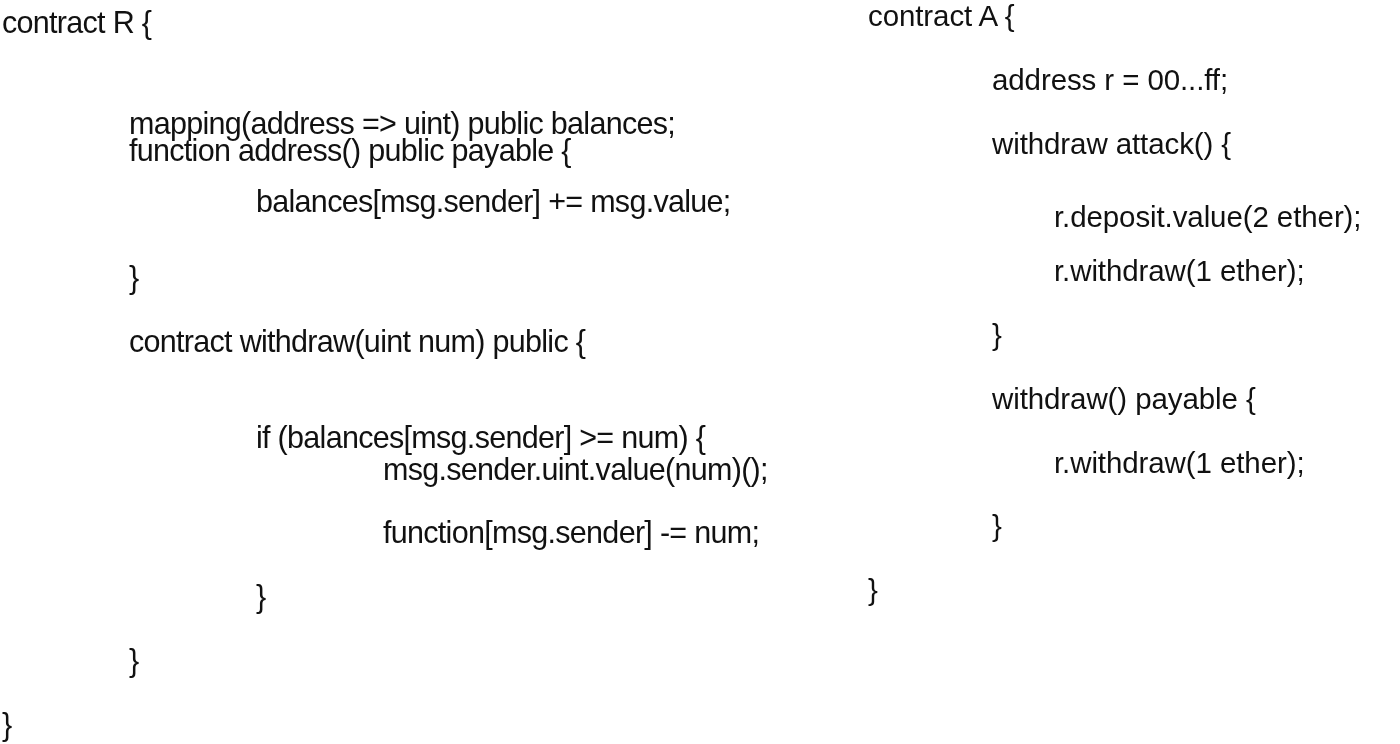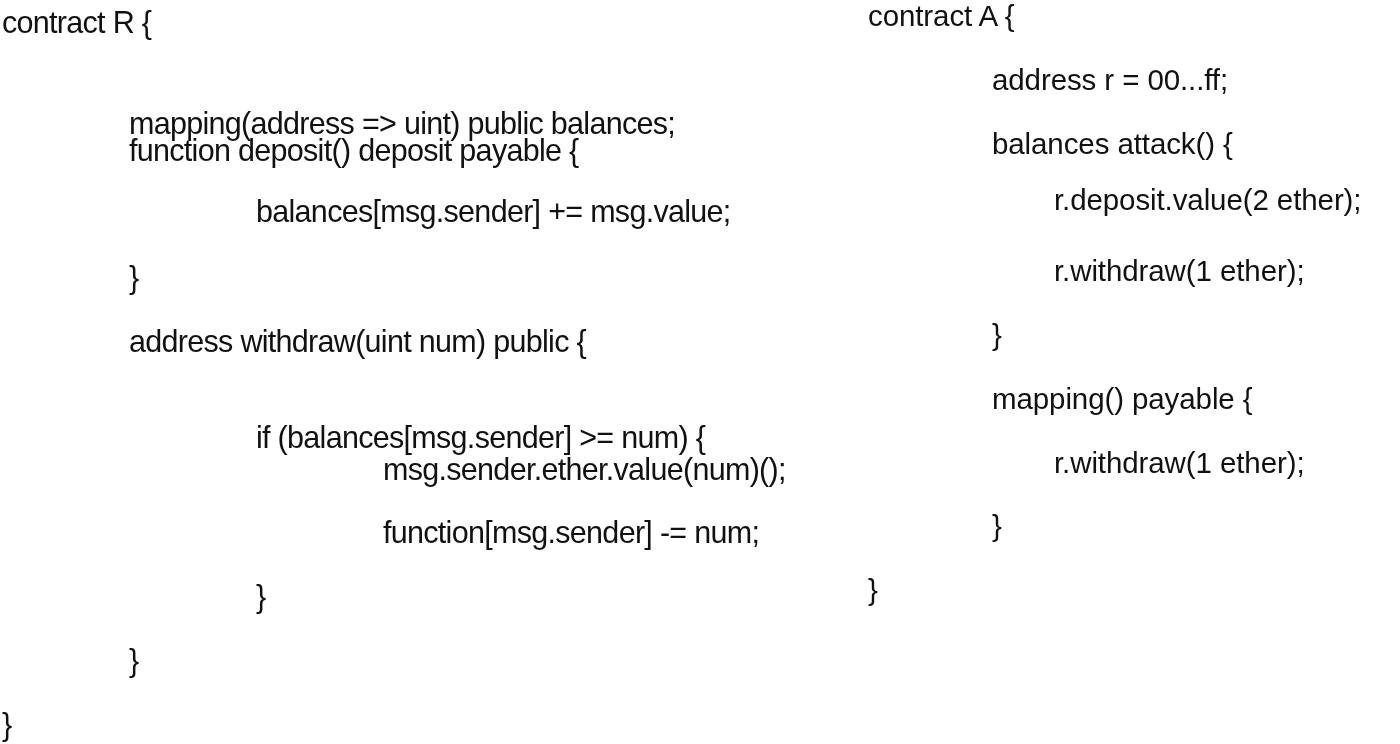--- a/index.html
+++ b/index.html
@@ -44,36 +44,36 @@
   }
   .brace-only { font-size: 31px; }
 </style>
 </head>
 <body>
 
 <div id="page">
   <div class="code-column" id="column-left">
       <div class="code-line" style="left: 2px; top: 7px;">contract R {</div>
       <div class="code-line" style="left: 129px; top: 70.8px; margin-top: 37px;">mapping(address =&gt; uint) public balances;</div>
-      <div class="code-line" style="left: 129px; top: 134.6px;">function deposit() deposit payable {</div>
-      <div class="code-line" style="left: 256px; top: 196px;">balances[msg.sender] += msg.value;</div>
+      <div class="code-line" style="left: 129px; top: 134.6px;">function address() public payable {</div>
+      <div class="code-line" style="left: 256px; top: 186px;">balances[msg.sender] += msg.value;</div>
       <div class="code-line brace-only" style="left: 129px; top: 262.2px;">}</div>
-      <div class="code-line" style="left: 129px; top: 326px;">address withdraw(uint num) public {</div>
+      <div class="code-line" style="left: 129px; top: 326px;">contract withdraw(uint num) public {</div>
       <div class="code-line" style="left: 256px; top: 402px; margin-top: 20px;">if (balances[msg.sender] &gt;= num) {</div>
-      <div class="code-line" style="left: 383px; top: 453.6px;">msg.sender.ether.value(num)();</div>
+      <div class="code-line" style="left: 383px; top: 453.6px;">msg.sender.uint.value(num)();</div>
       <div class="code-line" style="left: 383px; top: 517.4px;">function[msg.sender] -= num;</div>
       <div class="code-line brace-only" style="left: 256px; top: 581.2px;">}</div>
       <div class="code-line brace-only" style="left: 129px; top: 645px;">}</div>
       <div class="code-line brace-only" style="left: 2px; top: 708.8px;">}</div>
     </div>
   <div class="code-column" id="column-right">
       <div class="code-line" style="left: 0px; top: 1px;">contract A {</div>
       <div class="code-line" style="left: 124px; top: 64.8px; text-align: center;">address r = 00...ff;</div>
-      <div class="code-line" style="left: 124px; top: 128.6px;">balances attack() {</div>
-      <div class="code-line" style="left: 186px; top: 185px;">r.deposit.value(2 ether);</div>
+      <div class="code-line" style="left: 124px; top: 128.6px;">withdraw attack() {</div>
+      <div class="code-line" style="left: 186px; top: 202px;">r.deposit.value(2 ether);</div>
       <div class="code-line" style="left: 186px; top: 256.2px;">r.withdraw(1 ether);</div>
       <div class="code-line brace-only" style="left: 124px; top: 320px;">}</div>
-      <div class="code-line" style="left: 124px; top: 383.8px;">mapping() payable {</div>
+      <div class="code-line" style="left: 124px; top: 383.8px;">withdraw() payable {</div>
       <div class="code-line" style="left: 186px; top: 447.6px;">r.withdraw(1 ether);</div>
       <div class="code-line brace-only" style="left: 124px; top: 511.4px;">}</div>
       <div class="code-line brace-only" style="left: 0px; top: 575.2px;">}</div>
     </div>
 </div>
 
 </body></html>

